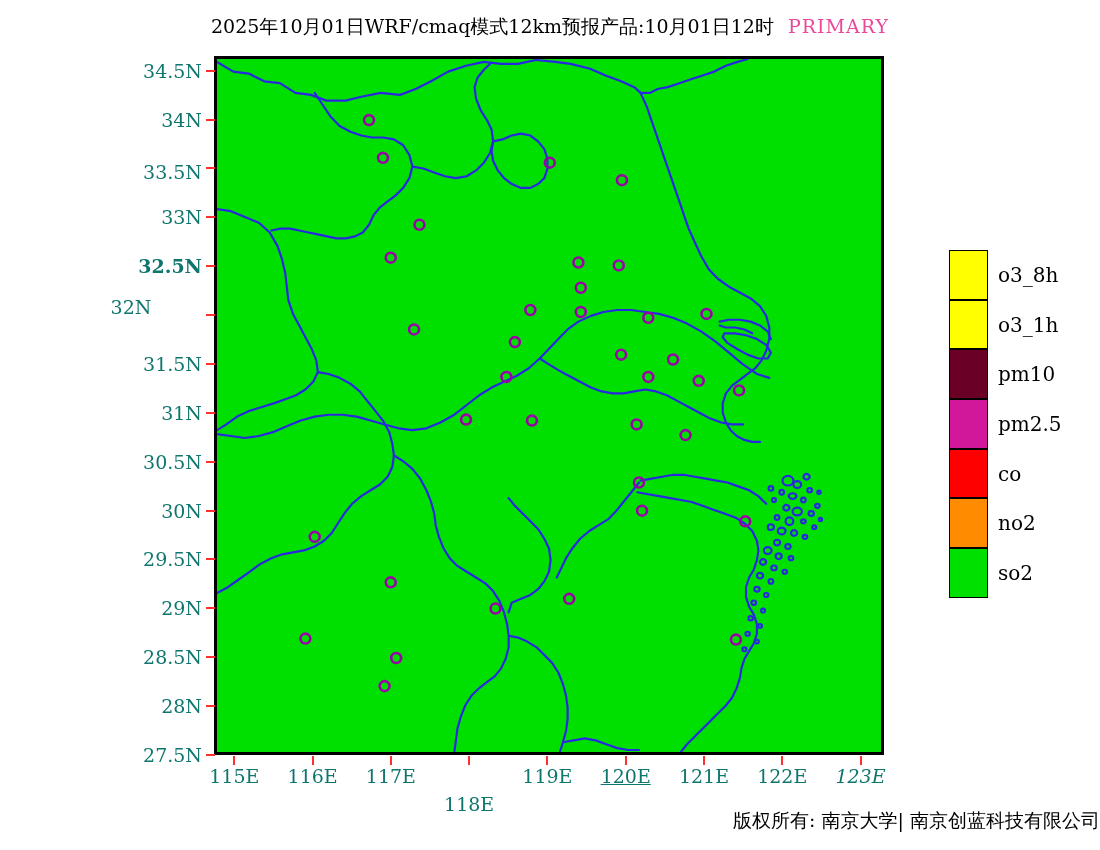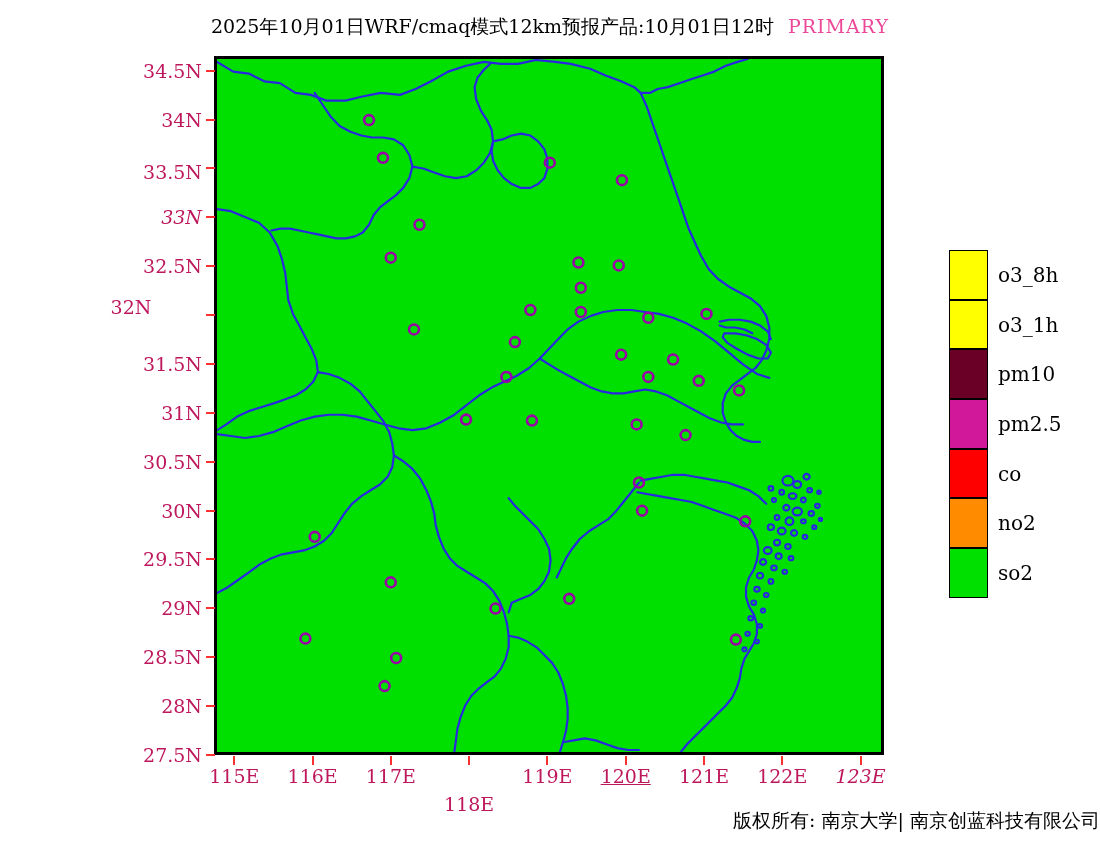--- a/index.html
+++ b/index.html
@@ -55,21 +55,21 @@
     left: 0;
     top: 0;
     width: 100%;
     height: 100%;
     display: block;
   }
 
   
   .axis-label {
     position: absolute;
-    color: #be185d;
+    color: #0f766e;
     font-family: "DejaVu Serif", "Liberation Serif", serif;
     font-size: 19px;
     white-space: nowrap;
   }
   .ylabel {
     text-align: right;
     right: 1100px;
     transform: translateY(-50%);
   }
   .xlabel {
@@ -246,23 +246,23 @@
   </svg>
 </div>
 
 <div id="yaxis">
     <div class="axis-label ylabel" style="top: 70.6643px; left: 60px; width: 142px; right: auto;">34.5N</div>
     <div class="tick ytick" style="top: 69.6643px;"></div>
     <div class="axis-label ylabel" style="top: 119.545px; left: 60px; width: 142px; right: auto;">34N</div>
     <div class="tick ytick" style="top: 118.545px;"></div>
     <div class="axis-label ylabel" style="top: 172px; left: 60px; width: 142px; right: auto;">33.5N</div>
     <div class="tick ytick" style="top: 167.427px;"></div>
-    <div class="axis-label ylabel" style="top: 217.308px; left: 60px; width: 142px; right: auto; font-style: italic;">33N</div>
+    <div class="axis-label ylabel" style="top: 217.308px; left: 60px; width: 142px; right: auto;">33N</div>
     <div class="tick ytick" style="top: 216.308px;"></div>
-    <div class="axis-label ylabel" style="top: 266.189px; left: 60px; width: 142px; right: auto;">32.5N</div>
+    <div class="axis-label ylabel" style="top: 266.189px; left: 60px; width: 142px; right: auto; font-weight: bold;">32.5N</div>
     <div class="tick ytick" style="top: 265.189px;"></div>
     <div class="axis-label ylabel" style="top: 307px; left: 60px; width: 142px; right: auto; text-align: center;">32N</div>
     <div class="tick ytick" style="top: 314.07px;"></div>
     <div class="axis-label ylabel" style="top: 363.951px; left: 60px; width: 142px; right: auto;">31.5N</div>
     <div class="tick ytick" style="top: 362.951px;"></div>
     <div class="axis-label ylabel" style="top: 412.832px; left: 60px; width: 142px; right: auto;">31N</div>
     <div class="tick ytick" style="top: 411.832px;"></div>
     <div class="axis-label ylabel" style="top: 461.713px; left: 60px; width: 142px; right: auto;">30.5N</div>
     <div class="tick ytick" style="top: 460.713px;"></div>
     <div class="axis-label ylabel" style="top: 510.594px; left: 60px; width: 142px; right: auto;">30N</div>

